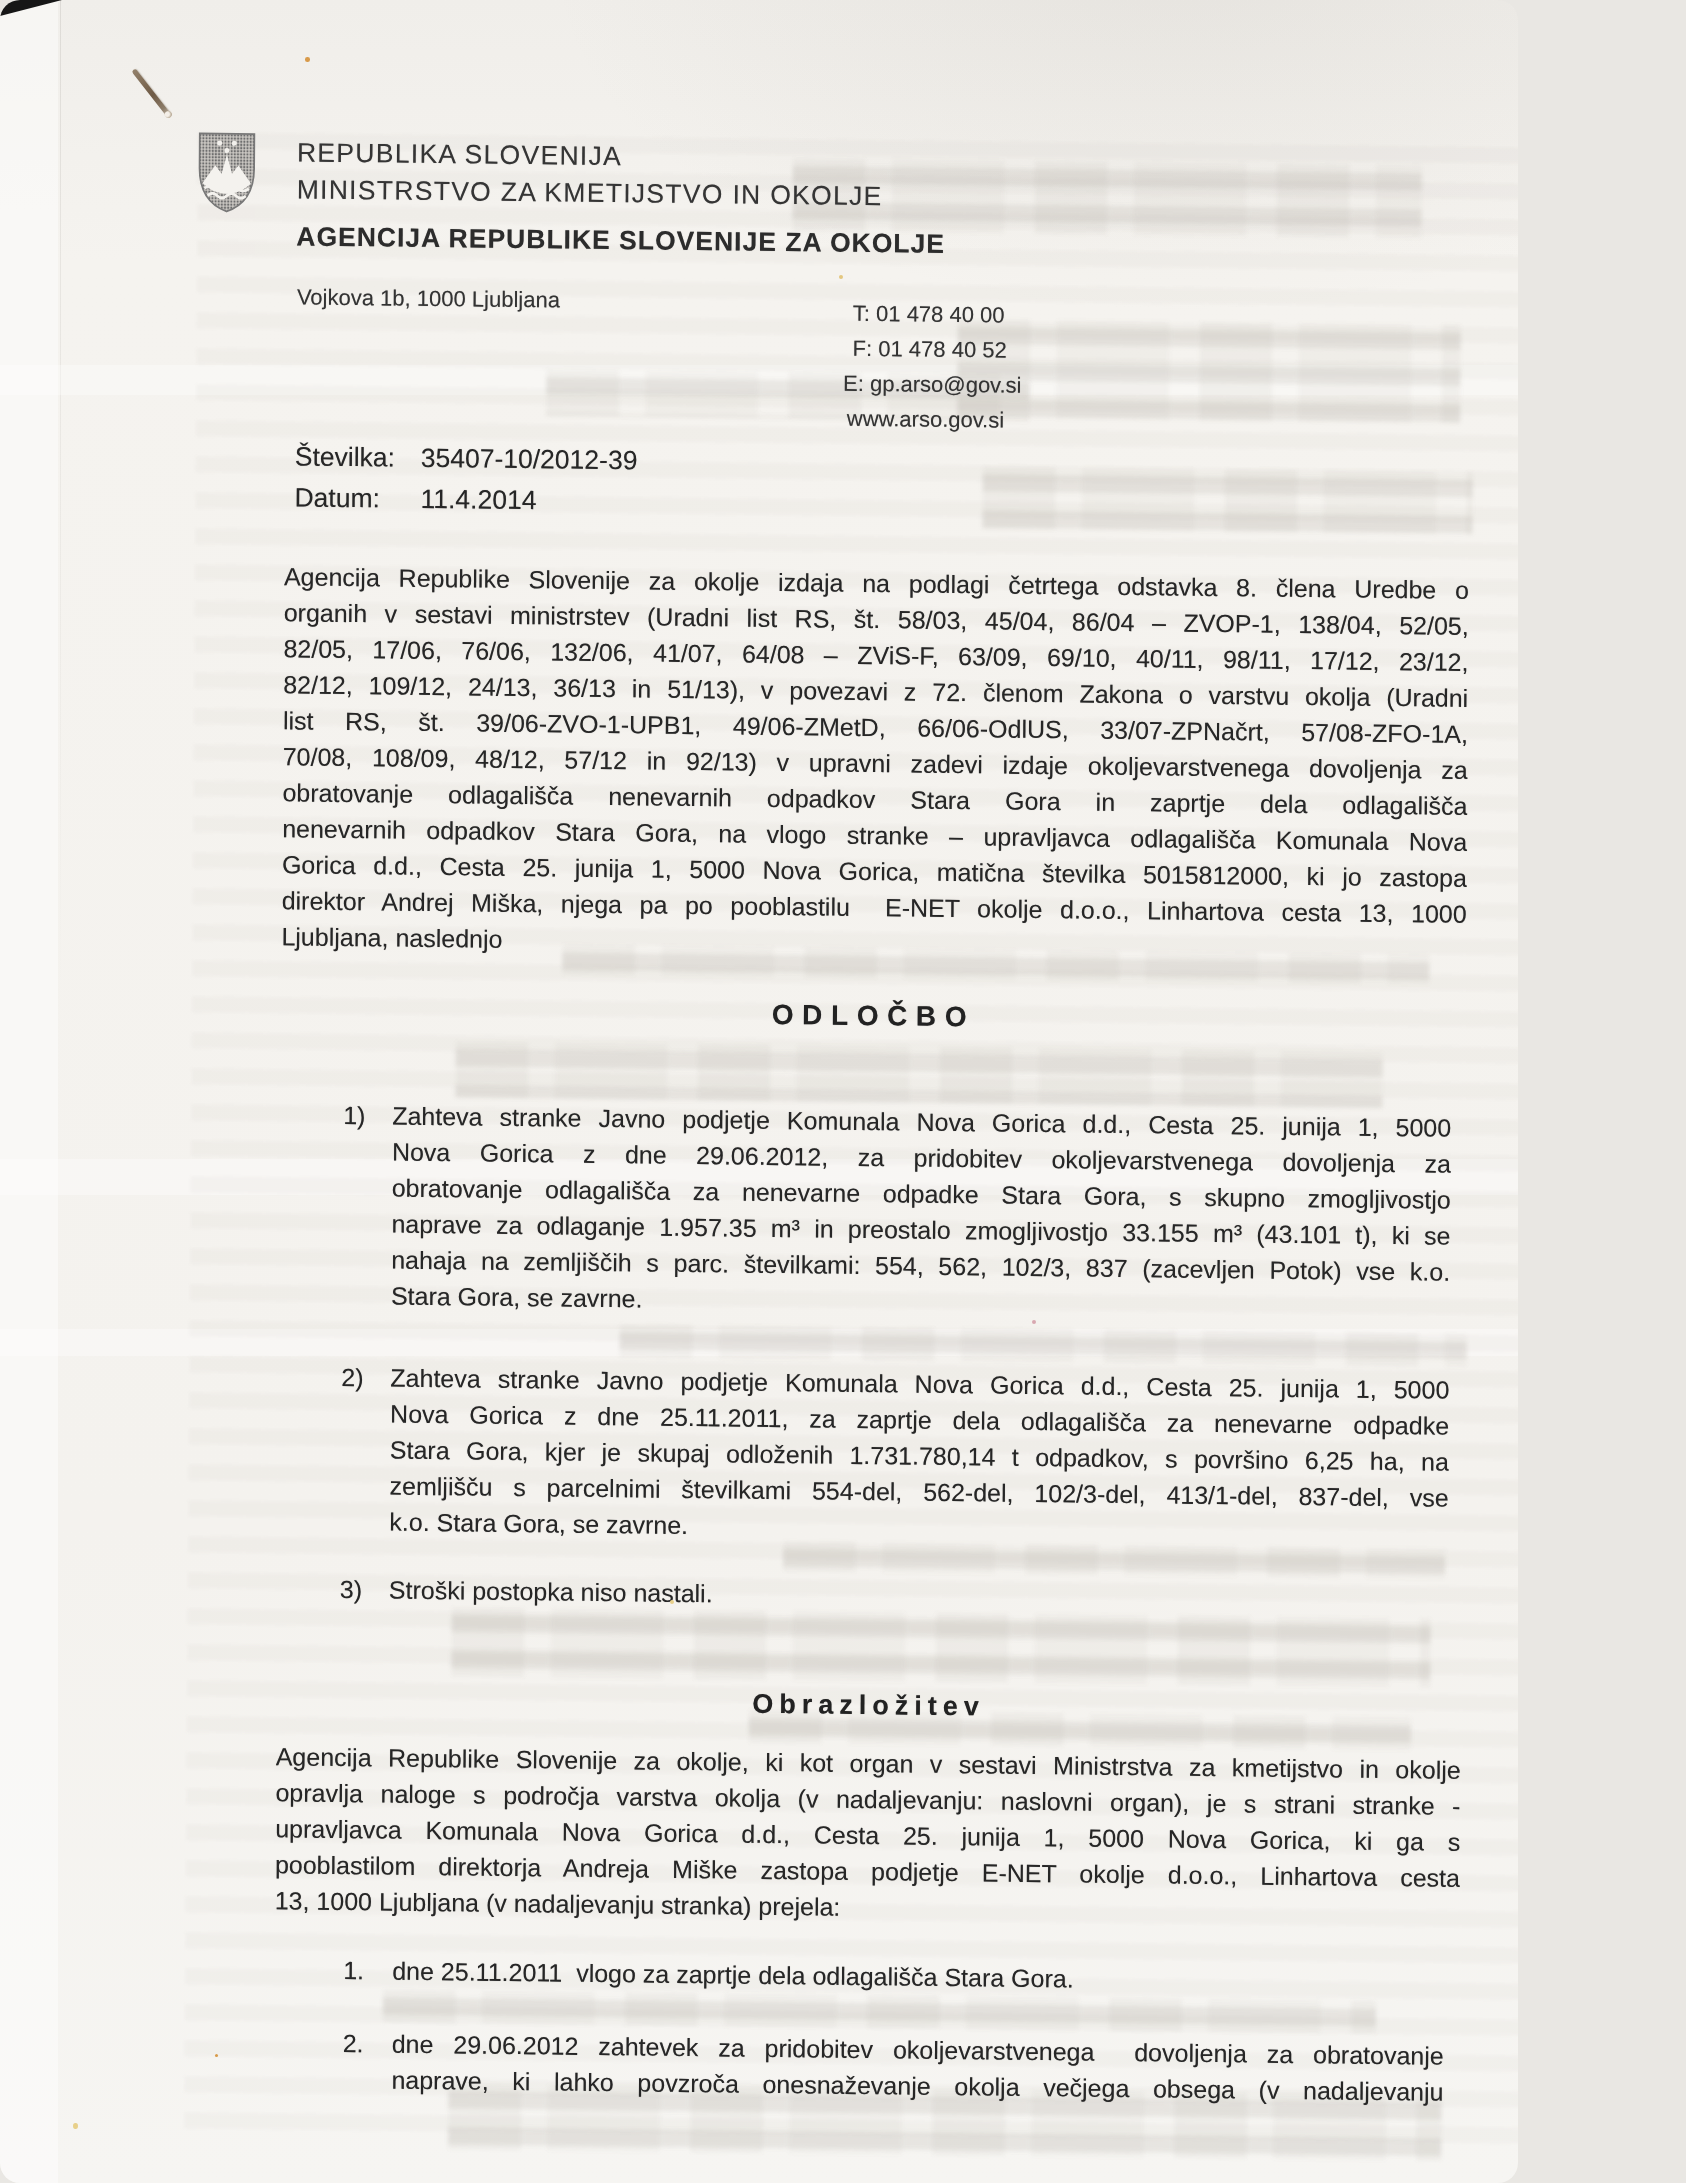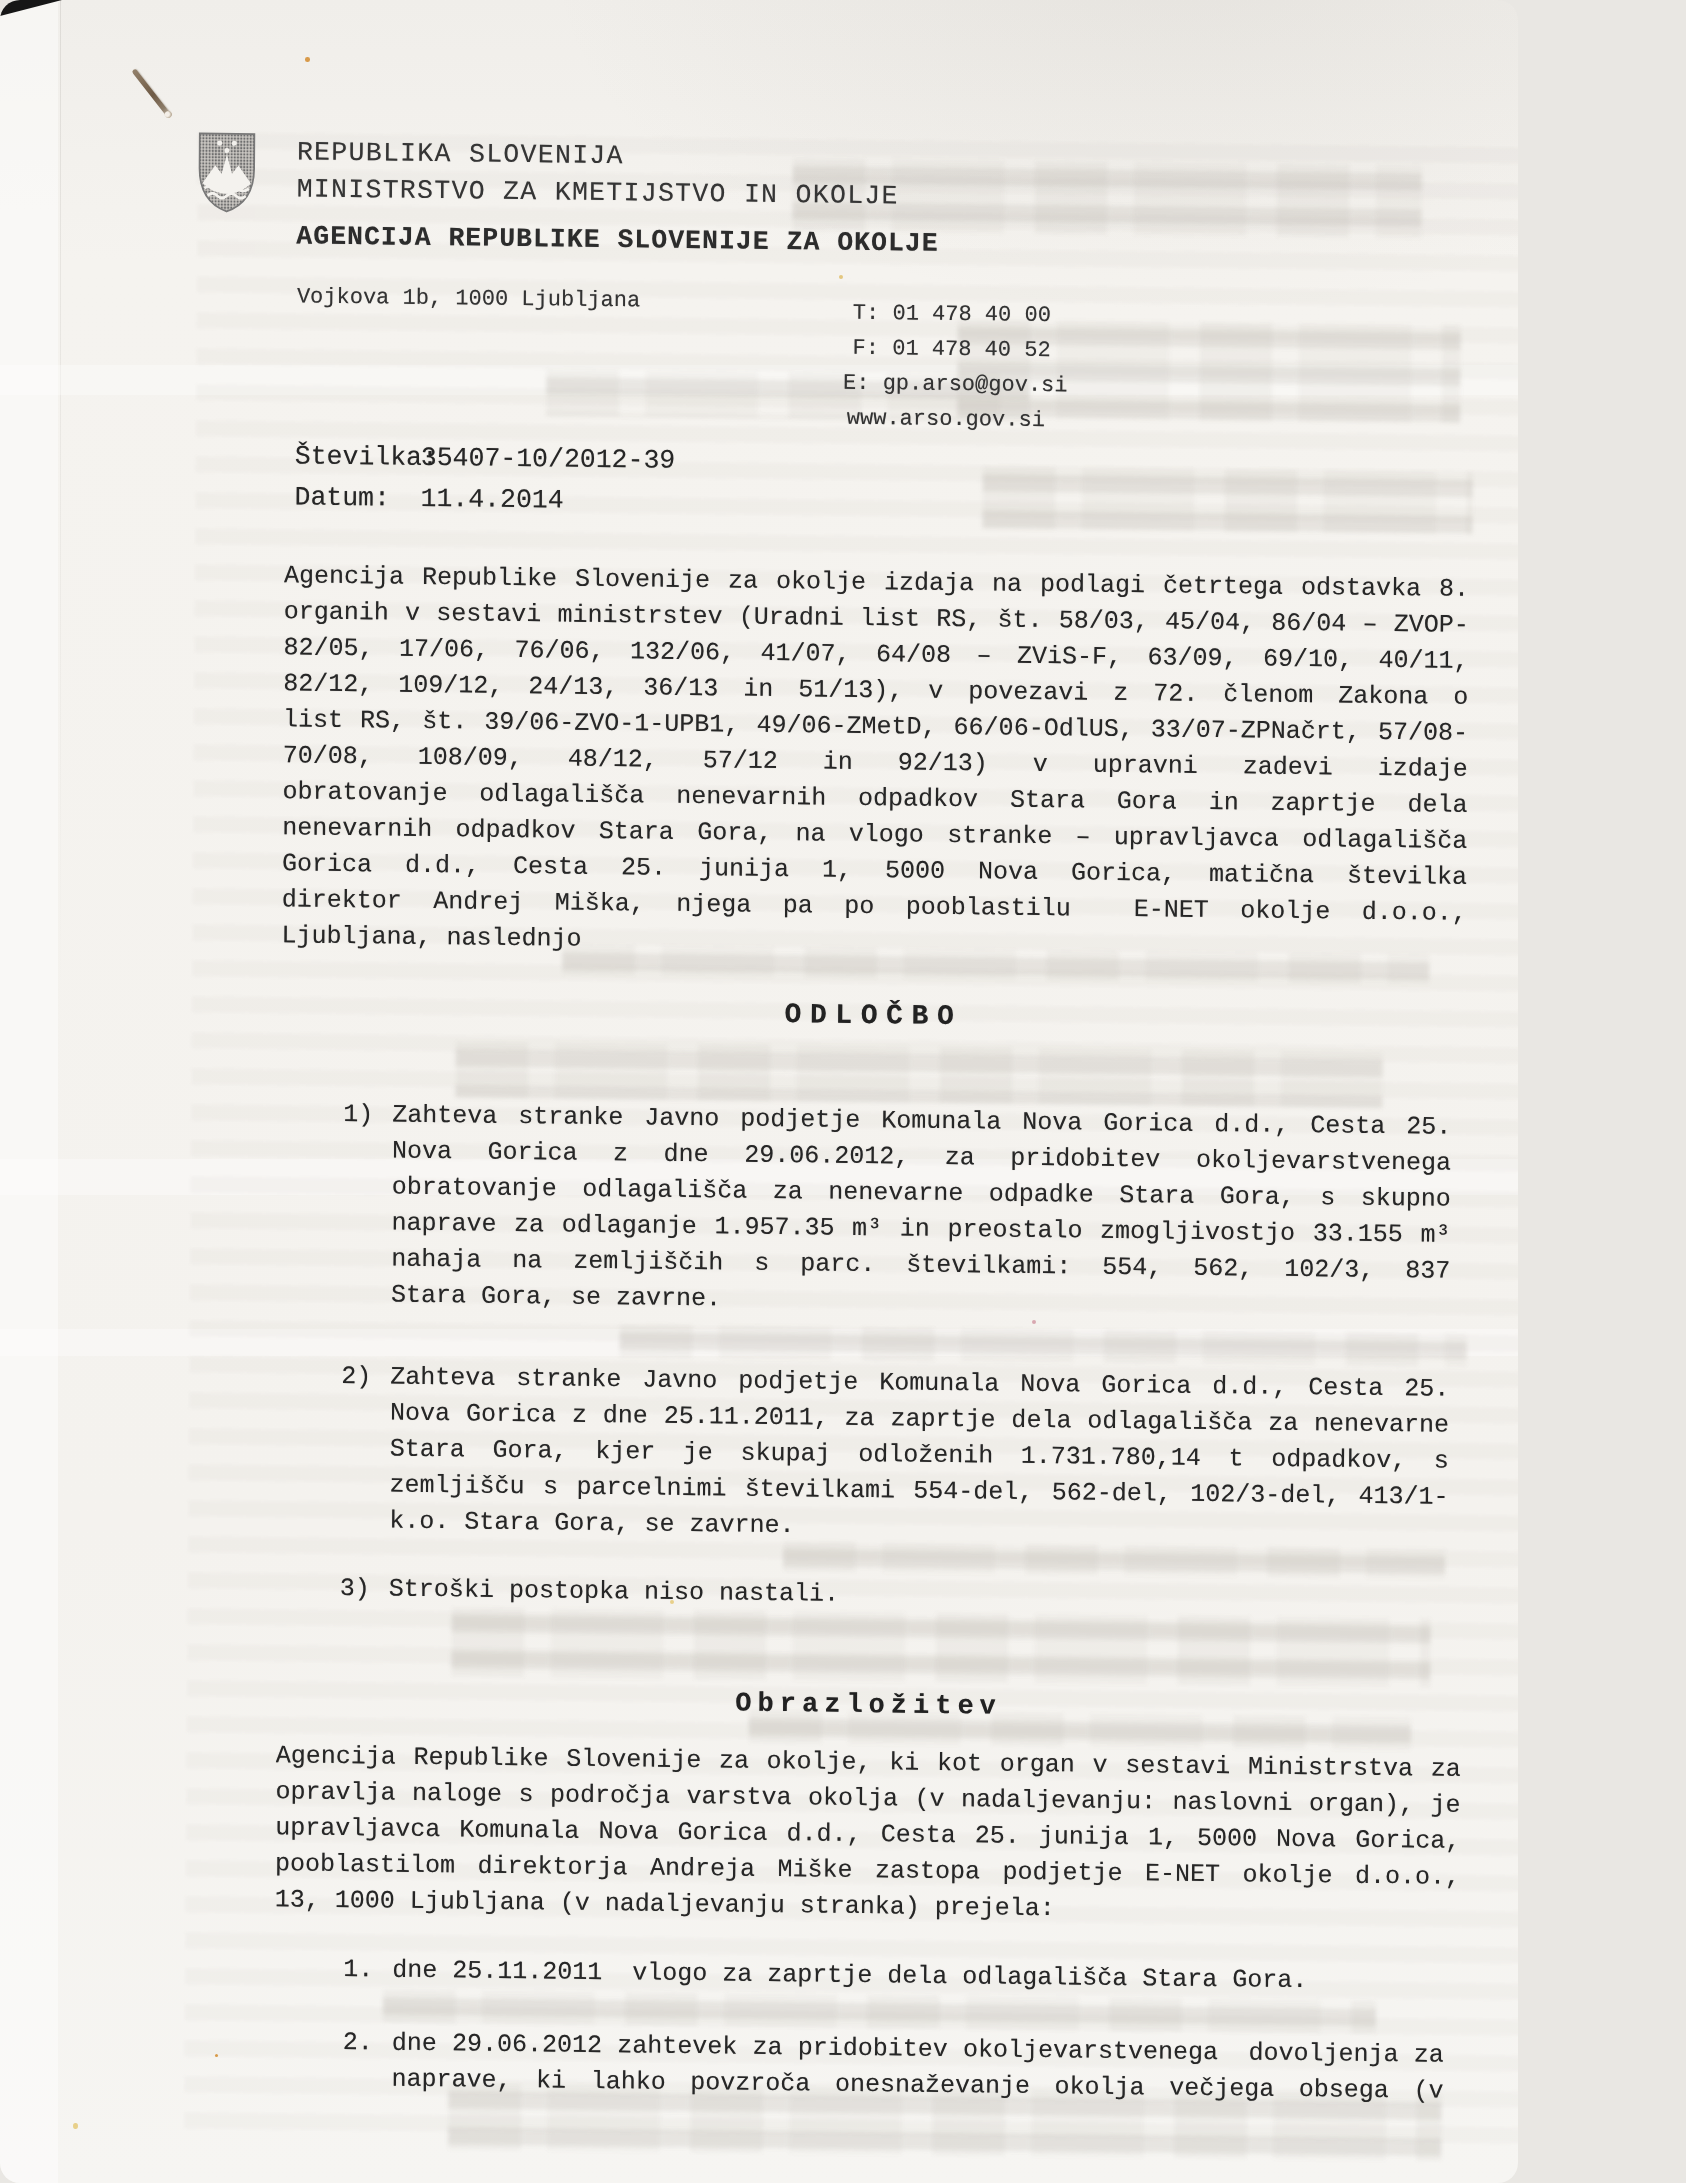--- a/index.html
+++ b/index.html
@@ -1,21 +1,21 @@
 <!DOCTYPE html>
 <html style="font-size:10.6px"><head>
 <meta charset="utf-8">
 <style>
   html,body{margin:0;padding:0;background:#e9e7e3;}
   #stage{
     position:relative;width:1518px;height:2183px;overflow:hidden;
     background:
       radial-gradient(1059px 596px at 78% -2%, rgba(170,164,155,.14), rgba(170,164,155,0) 60%),
       linear-gradient(180deg,#f0eeea 0%, #f5f3ef 12%, #f4f2ee 70%, #f6f5f2 100%);
-    font-family:Liberation Mono, monospace;color:#262626;border-radius:20px;
+    font-family:Liberation Sans, sans-serif;color:#262626;border-radius:20px;
   }
   
   .left-light-strip{position:absolute;left:0;top:0;width:58px;height:100%;background:rgba(255,255,255,.45);}
   .crease{position:absolute;left:60px;top:0;width:1.3px;height:993px;background:linear-gradient(180deg,rgba(110,105,98,.14),rgba(110,105,98,0));}
   .corner-fold{position:absolute;left:0;top:0;width:62px;height:16px;background:#161616;clip-path:polygon(0 0,100% 0,0 100%);}
   .band{position:absolute;left:0;width:100%;background:rgba(255,255,255,.34);}
   .speck{position:absolute;border-radius:50%;}
   .staple{
     position:absolute;left:131px;top:70px;width:4.6px;height:58px;border-radius:2.6px;
     background:linear-gradient(180deg,#93816b 0%,#6e5a45 55%,#8d7d69 85%,#c9bfb2 100%);

